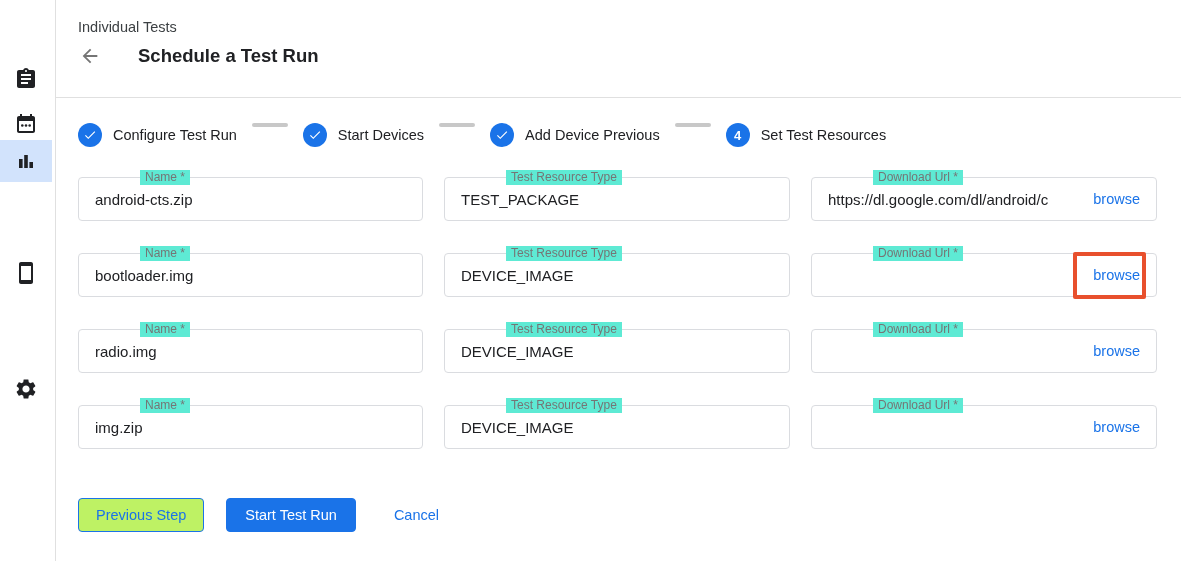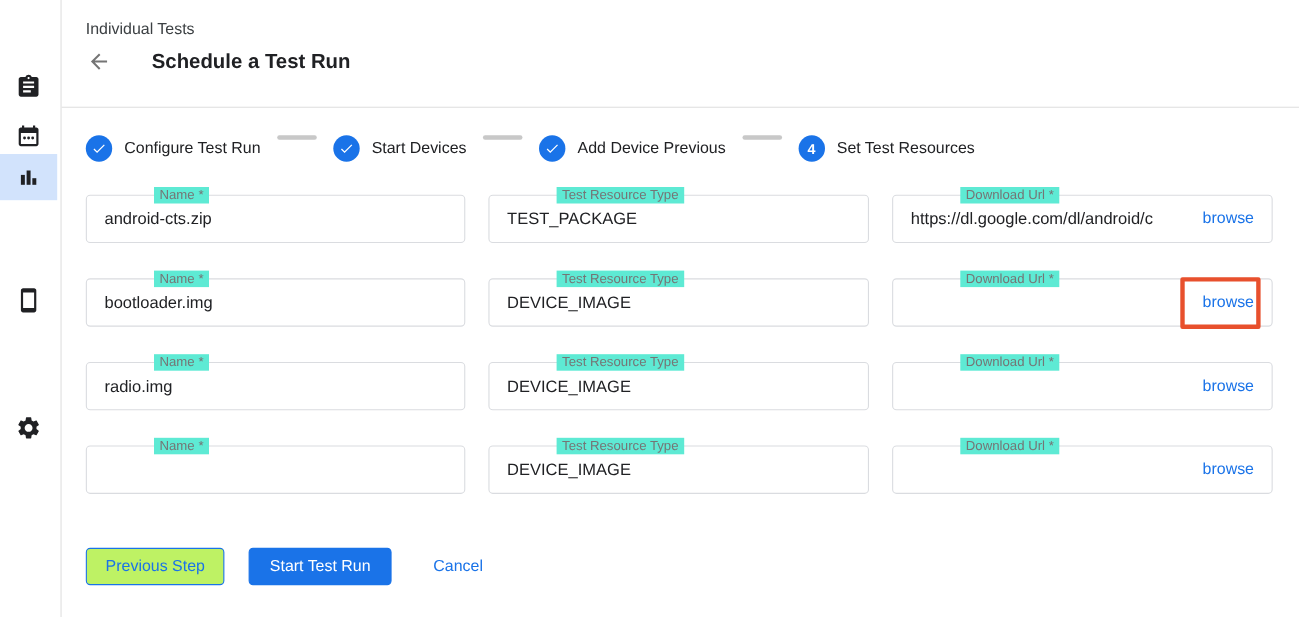--- a/index.html
+++ b/index.html
@@ -182,20 +182,21 @@
   </div>
   <div class="field">
     <span class="field-label">Download Url *</span>
     <span class="field-value"></span>
     <a class="browse-link">browse</a>
 
   </div>
 
   <div class="field">
     <span class="field-label">Name *</span>
+    <span class="field-value">img.zip</span>
   </div>
   <div class="field">
     <span class="field-label">Test Resource Type</span>
     <span class="field-value">DEVICE_IMAGE</span>
   </div>
   <div class="field">
     <span class="field-label">Download Url *</span>
     <span class="field-value"></span>
     <a class="browse-link">browse</a>
 

